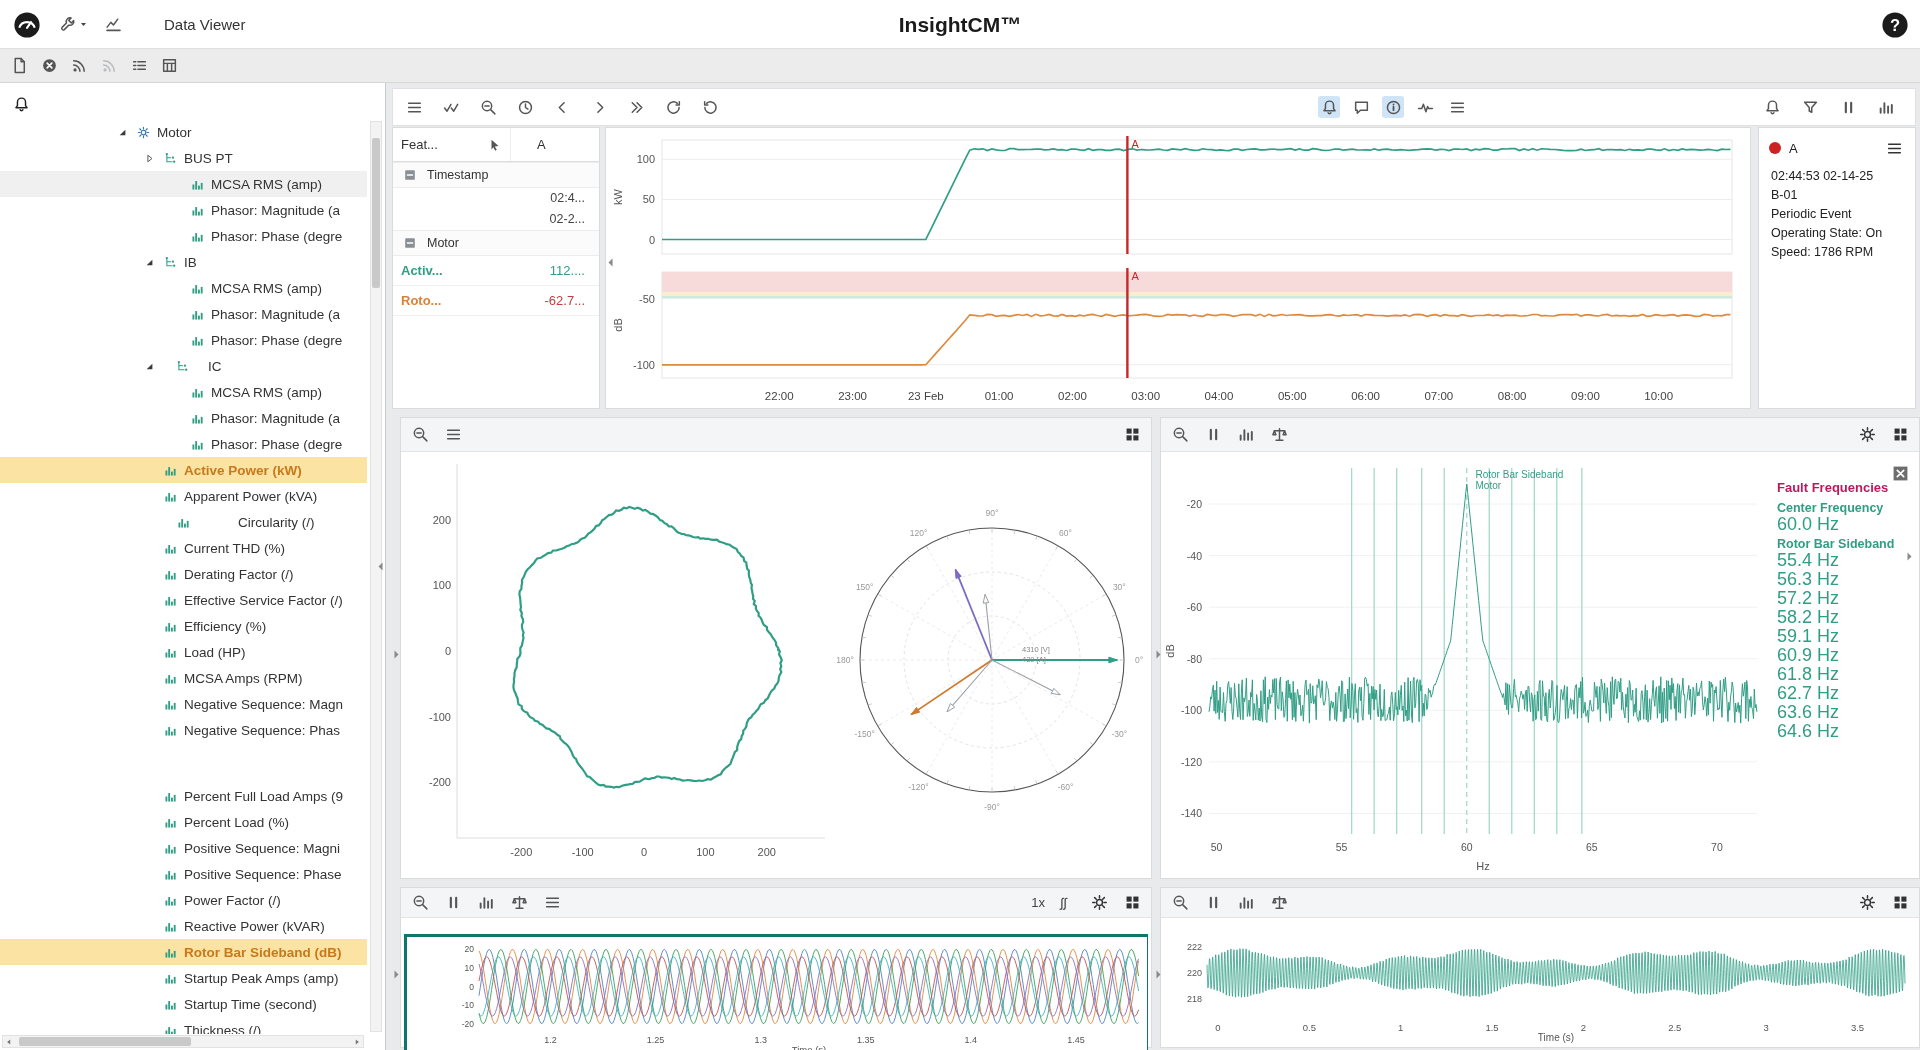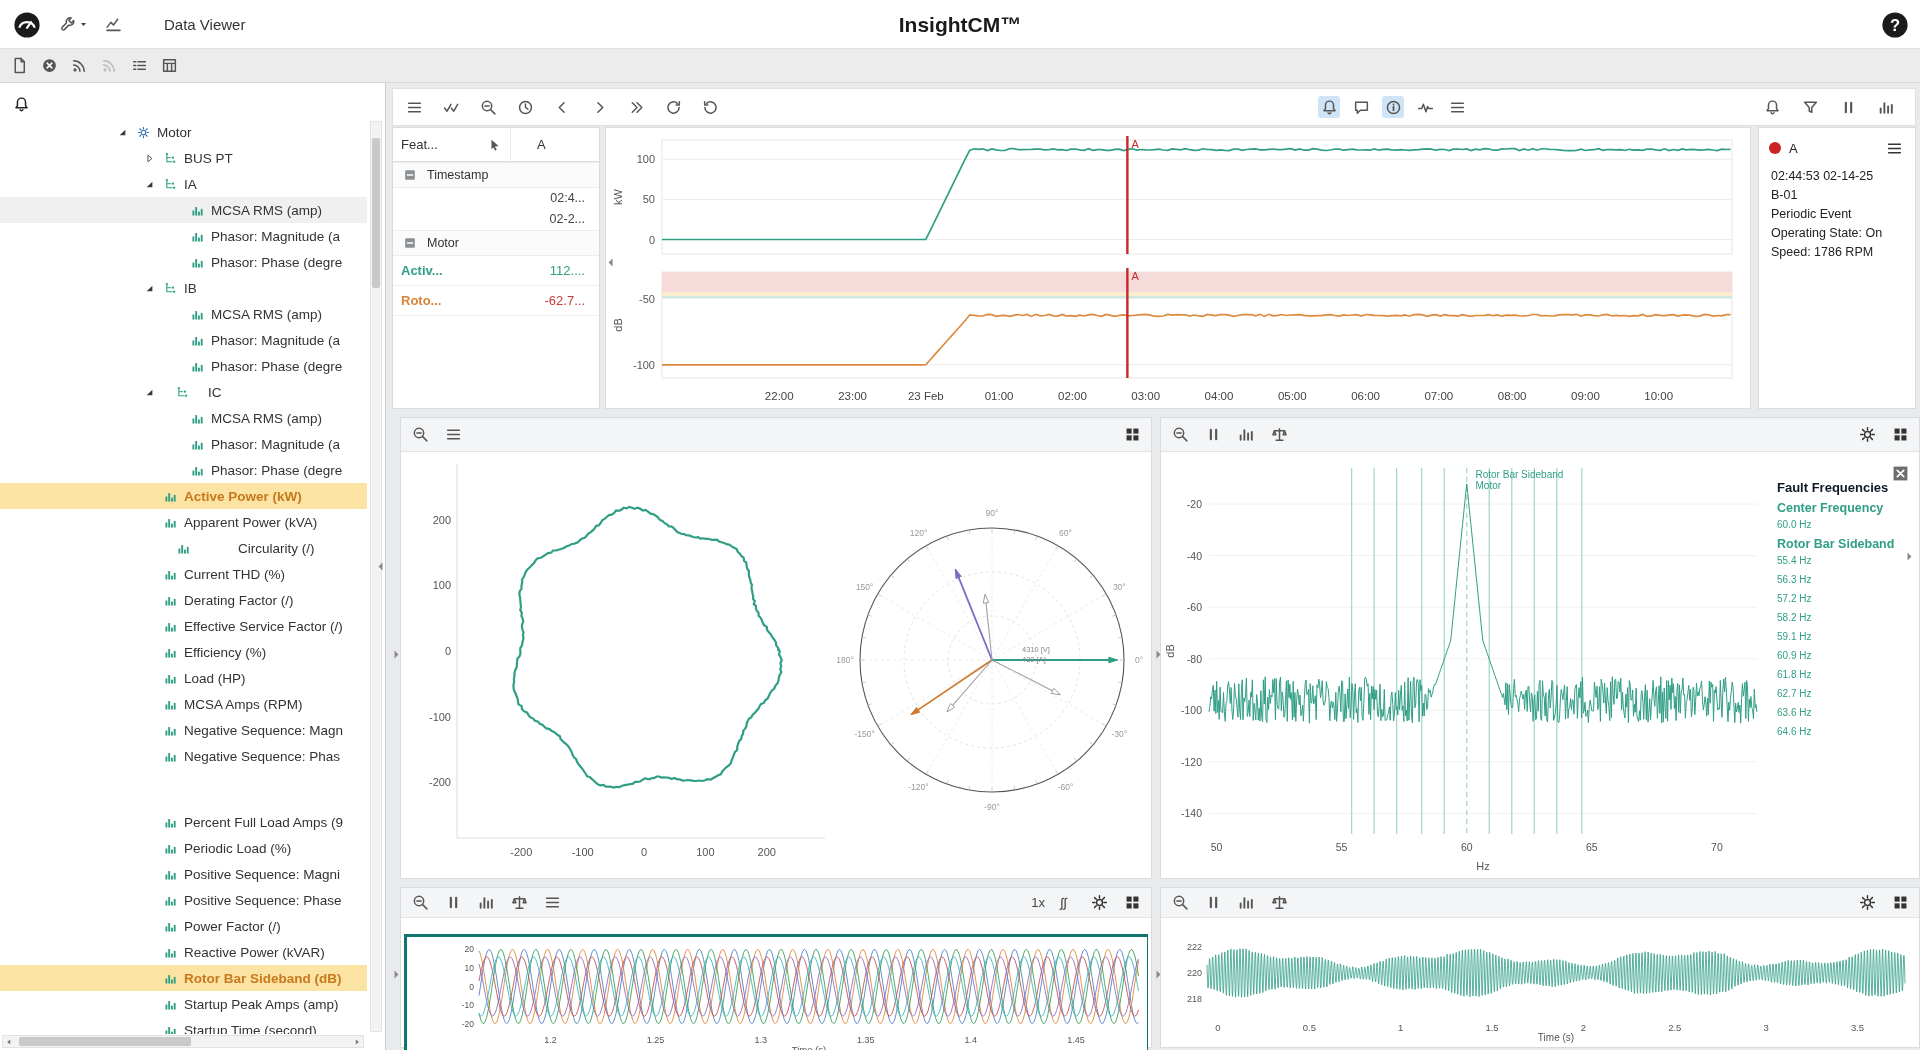--- a/index.html
+++ b/index.html
@@ -77,23 +77,23 @@
 .bad{color:#c83c3c}
 
 .ev-head{display:flex;align-items:center;gap:8px;padding:9px 10px 4px 10px}
 .dot{width:12px;height:12px;border-radius:50%;background:#cc2222;flex:none}
 .ev-a{font-size:13px;color:#222}
 .ev-lines{padding:4px 8px 0 12px}
 .ev-line{font-size:12.5px;color:#222;line-height:19px;white-space:nowrap}
 
 .fault-panel{position:absolute;right:0;top:0;width:150px;height:424px;background:#fff;padding:28px 4px 0 8px;overflow:hidden}
 .fault-close{position:absolute;top:10px;right:8px}
-.fault-title{font-size:13px;font-weight:bold;color:#0f172a;margin-bottom:6px;white-space:nowrap}
+.fault-title{font-size:13px;font-weight:bold;color:#be185d;margin-bottom:6px;white-space:nowrap}
 .fault-sub{font-size:12.5px;font-weight:bold;color:#2f9e85;margin-top:3px;white-space:nowrap}
-.fault-val{font-size:10px;color:#2f9e85;line-height:19px;white-space:nowrap}
+.fault-val{font-size:18px;color:#2f9e85;line-height:19px;white-space:nowrap}
 
 .wavebox{margin:16px 3px;height:127px;border:3px solid #0f766e;background:#a21caf}
 .zoom-label{font-size:13px;color:#444;margin-right:6px;cursor:pointer}
 
 .chev{position:absolute;width:13px;height:13px;display:inline-flex;z-index:4;cursor:pointer}
 .chev svg{width:13px;height:13px}
 </style>
 </head>
 <body>
 
@@ -207,38 +207,80 @@
             <svg viewBox="0 0 16 16" fill="none" stroke="currentColor" stroke-width="1.3">
               <path d="M3.5 2.5v9.5h7"></path>
               <path d="M3.5 7h5"></path>
               <circle cx="11" cy="7" r="1.4" fill="currentColor" stroke="none"></circle>
               <circle cx="12.5" cy="12" r="1.4" fill="currentColor" stroke="none"></circle>
               <circle cx="3.5" cy="2.5" r="1.4" fill="currentColor" stroke="none"></circle>
             </svg>
           </span>
           <span class="tlabel" data-name="tree-item-label">BUS PT</span>
         </div>
+        <div class="tree-row rowhl" data-name="tree-item" style="padding-left: 166px;">
+          <span class="tw" data-name="expander-spacer"></span>
+          <span class="tw tree-ic" data-name="chartbars-icon">
+            <svg viewBox="0 0 16 16">
+              <g fill="currentColor">
+                <rect x="1.8" y="8" width="2.3" height="6.2"></rect>
+                <rect x="5.2" y="3.8" width="2.3" height="10.4"></rect>
+                <rect x="8.6" y="9.4" width="2.3" height="4.8"></rect>
+                <rect x="12" y="6" width="2.3" height="8.2"></rect>
+              </g>
+            </svg>
+          </span>
+          <span class="tlabel" data-name="tree-item-label">MCSA RMS (amp)</span>
+        </div>
+        <div class="tree-row" data-name="tree-item" style="padding-left: 166px;">
+          <span class="tw" data-name="expander-spacer"></span>
+          <span class="tw tree-ic" data-name="chartbars-icon">
+            <svg viewBox="0 0 16 16">
+              <g fill="currentColor">
+                <rect x="1.8" y="8" width="2.3" height="6.2"></rect>
+                <rect x="5.2" y="3.8" width="2.3" height="10.4"></rect>
+                <rect x="8.6" y="9.4" width="2.3" height="4.8"></rect>
+                <rect x="12" y="6" width="2.3" height="8.2"></rect>
+              </g>
+            </svg>
+          </span>
+          <span class="tlabel" data-name="tree-item-label">Phasor: Magnitude (a</span>
+        </div>
+        <div class="tree-row" data-name="tree-item" style="padding-left: 166px;">
+          <span class="tw" data-name="expander-spacer"></span>
+          <span class="tw tree-ic" data-name="chartbars-icon">
+            <svg viewBox="0 0 16 16">
+              <g fill="currentColor">
+                <rect x="1.8" y="8" width="2.3" height="6.2"></rect>
+                <rect x="5.2" y="3.8" width="2.3" height="10.4"></rect>
+                <rect x="8.6" y="9.4" width="2.3" height="4.8"></rect>
+                <rect x="12" y="6" width="2.3" height="8.2"></rect>
+              </g>
+            </svg>
+          </span>
+          <span class="tlabel" data-name="tree-item-label">Phasor: Phase (degre</span>
+        </div>
         <div class="tree-row" data-name="tree-item" style="padding-left: 139px;">
           <span class="tw" data-name="collapse-arrow-icon">
             <svg viewBox="0 0 16 16">
               <path d="M11.5 4.5v7h-7z" fill="#3a3a3a"></path>
             </svg>
           </span>
           <span class="tw tree-ic" data-name="branch-icon">
             <svg viewBox="0 0 16 16" fill="none" stroke="currentColor" stroke-width="1.3">
               <path d="M3.5 2.5v9.5h7"></path>
               <path d="M3.5 7h5"></path>
               <circle cx="11" cy="7" r="1.4" fill="currentColor" stroke="none"></circle>
               <circle cx="12.5" cy="12" r="1.4" fill="currentColor" stroke="none"></circle>
               <circle cx="3.5" cy="2.5" r="1.4" fill="currentColor" stroke="none"></circle>
             </svg>
           </span>
-          <span class="tlabel" data-name="tree-item-label">IA</span>
-        </div>
-        <div class="tree-row rowhl" data-name="tree-item" style="padding-left: 166px;">
+          <span class="tlabel" data-name="tree-item-label">IB</span>
+        </div>
+        <div class="tree-row" data-name="tree-item" style="padding-left: 166px;">
           <span class="tw" data-name="expander-spacer"></span>
           <span class="tw tree-ic" data-name="chartbars-icon">
             <svg viewBox="0 0 16 16">
               <g fill="currentColor">
                 <rect x="1.8" y="8" width="2.3" height="6.2"></rect>
                 <rect x="5.2" y="3.8" width="2.3" height="10.4"></rect>
                 <rect x="8.6" y="9.4" width="2.3" height="4.8"></rect>
                 <rect x="12" y="6" width="2.3" height="8.2"></rect>
               </g>
             </svg>
@@ -266,36 +308,36 @@
               <g fill="currentColor">
                 <rect x="1.8" y="8" width="2.3" height="6.2"></rect>
                 <rect x="5.2" y="3.8" width="2.3" height="10.4"></rect>
                 <rect x="8.6" y="9.4" width="2.3" height="4.8"></rect>
                 <rect x="12" y="6" width="2.3" height="8.2"></rect>
               </g>
             </svg>
           </span>
           <span class="tlabel" data-name="tree-item-label">Phasor: Phase (degre</span>
         </div>
-        <div class="tree-row" data-name="tree-item" style="padding-left: 139px;">
+        <div class="tree-row" data-name="tree-item" style="padding-left: 139px; gap: 12px;">
           <span class="tw" data-name="collapse-arrow-icon">
             <svg viewBox="0 0 16 16">
               <path d="M11.5 4.5v7h-7z" fill="#3a3a3a"></path>
             </svg>
           </span>
           <span class="tw tree-ic" data-name="branch-icon">
             <svg viewBox="0 0 16 16" fill="none" stroke="currentColor" stroke-width="1.3">
               <path d="M3.5 2.5v9.5h7"></path>
               <path d="M3.5 7h5"></path>
               <circle cx="11" cy="7" r="1.4" fill="currentColor" stroke="none"></circle>
               <circle cx="12.5" cy="12" r="1.4" fill="currentColor" stroke="none"></circle>
               <circle cx="3.5" cy="2.5" r="1.4" fill="currentColor" stroke="none"></circle>
             </svg>
           </span>
-          <span class="tlabel" data-name="tree-item-label">IB</span>
+          <span class="tlabel" data-name="tree-item-label">IC</span>
         </div>
         <div class="tree-row" data-name="tree-item" style="padding-left: 166px;">
           <span class="tw" data-name="expander-spacer"></span>
           <span class="tw tree-ic" data-name="chartbars-icon">
             <svg viewBox="0 0 16 16">
               <g fill="currentColor">
                 <rect x="1.8" y="8" width="2.3" height="6.2"></rect>
                 <rect x="5.2" y="3.8" width="2.3" height="10.4"></rect>
                 <rect x="8.6" y="9.4" width="2.3" height="4.8"></rect>
                 <rect x="12" y="6" width="2.3" height="8.2"></rect>
@@ -325,79 +367,20 @@
               <g fill="currentColor">
                 <rect x="1.8" y="8" width="2.3" height="6.2"></rect>
                 <rect x="5.2" y="3.8" width="2.3" height="10.4"></rect>
                 <rect x="8.6" y="9.4" width="2.3" height="4.8"></rect>
                 <rect x="12" y="6" width="2.3" height="8.2"></rect>
               </g>
             </svg>
           </span>
           <span class="tlabel" data-name="tree-item-label">Phasor: Phase (degre</span>
         </div>
-        <div class="tree-row" data-name="tree-item" style="padding-left: 139px; gap: 12px;">
-          <span class="tw" data-name="collapse-arrow-icon">
-            <svg viewBox="0 0 16 16">
-              <path d="M11.5 4.5v7h-7z" fill="#3a3a3a"></path>
-            </svg>
-          </span>
-          <span class="tw tree-ic" data-name="branch-icon">
-            <svg viewBox="0 0 16 16" fill="none" stroke="currentColor" stroke-width="1.3">
-              <path d="M3.5 2.5v9.5h7"></path>
-              <path d="M3.5 7h5"></path>
-              <circle cx="11" cy="7" r="1.4" fill="currentColor" stroke="none"></circle>
-              <circle cx="12.5" cy="12" r="1.4" fill="currentColor" stroke="none"></circle>
-              <circle cx="3.5" cy="2.5" r="1.4" fill="currentColor" stroke="none"></circle>
-            </svg>
-          </span>
-          <span class="tlabel" data-name="tree-item-label">IC</span>
-        </div>
-        <div class="tree-row" data-name="tree-item" style="padding-left: 166px;">
-          <span class="tw" data-name="expander-spacer"></span>
-          <span class="tw tree-ic" data-name="chartbars-icon">
-            <svg viewBox="0 0 16 16">
-              <g fill="currentColor">
-                <rect x="1.8" y="8" width="2.3" height="6.2"></rect>
-                <rect x="5.2" y="3.8" width="2.3" height="10.4"></rect>
-                <rect x="8.6" y="9.4" width="2.3" height="4.8"></rect>
-                <rect x="12" y="6" width="2.3" height="8.2"></rect>
-              </g>
-            </svg>
-          </span>
-          <span class="tlabel" data-name="tree-item-label">MCSA RMS (amp)</span>
-        </div>
-        <div class="tree-row" data-name="tree-item" style="padding-left: 166px;">
-          <span class="tw" data-name="expander-spacer"></span>
-          <span class="tw tree-ic" data-name="chartbars-icon">
-            <svg viewBox="0 0 16 16">
-              <g fill="currentColor">
-                <rect x="1.8" y="8" width="2.3" height="6.2"></rect>
-                <rect x="5.2" y="3.8" width="2.3" height="10.4"></rect>
-                <rect x="8.6" y="9.4" width="2.3" height="4.8"></rect>
-                <rect x="12" y="6" width="2.3" height="8.2"></rect>
-              </g>
-            </svg>
-          </span>
-          <span class="tlabel" data-name="tree-item-label">Phasor: Magnitude (a</span>
-        </div>
-        <div class="tree-row" data-name="tree-item" style="padding-left: 166px;">
-          <span class="tw" data-name="expander-spacer"></span>
-          <span class="tw tree-ic" data-name="chartbars-icon">
-            <svg viewBox="0 0 16 16">
-              <g fill="currentColor">
-                <rect x="1.8" y="8" width="2.3" height="6.2"></rect>
-                <rect x="5.2" y="3.8" width="2.3" height="10.4"></rect>
-                <rect x="8.6" y="9.4" width="2.3" height="4.8"></rect>
-                <rect x="12" y="6" width="2.3" height="8.2"></rect>
-              </g>
-            </svg>
-          </span>
-          <span class="tlabel" data-name="tree-item-label">Phasor: Phase (degre</span>
-        </div>
         <div class="tree-row sel" data-name="tree-item" style="padding-left: 139px;">
           <span class="tw" data-name="expander-spacer"></span>
           <span class="tw tree-ic" data-name="chartbars-icon">
             <svg viewBox="0 0 16 16">
               <g fill="currentColor">
                 <rect x="1.8" y="8" width="2.3" height="6.2"></rect>
                 <rect x="5.2" y="3.8" width="2.3" height="10.4"></rect>
                 <rect x="8.6" y="9.4" width="2.3" height="4.8"></rect>
                 <rect x="12" y="6" width="2.3" height="8.2"></rect>
               </g>
@@ -564,21 +547,21 @@
           <span class="tw tree-ic" data-name="chartbars-icon">
             <svg viewBox="0 0 16 16">
               <g fill="currentColor">
                 <rect x="1.8" y="8" width="2.3" height="6.2"></rect>
                 <rect x="5.2" y="3.8" width="2.3" height="10.4"></rect>
                 <rect x="8.6" y="9.4" width="2.3" height="4.8"></rect>
                 <rect x="12" y="6" width="2.3" height="8.2"></rect>
               </g>
             </svg>
           </span>
-          <span class="tlabel" data-name="tree-item-label">Periodic Load (%)</span>
+          <span class="tlabel" data-name="tree-item-label">Percent Load (%)</span>
         </div>
         <div class="tree-row" data-name="tree-item" style="padding-left: 139px;">
           <span class="tw" data-name="expander-spacer"></span>
           <span class="tw tree-ic" data-name="chartbars-icon">
             <svg viewBox="0 0 16 16">
               <g fill="currentColor">
                 <rect x="1.8" y="8" width="2.3" height="6.2"></rect>
                 <rect x="5.2" y="3.8" width="2.3" height="10.4"></rect>
                 <rect x="8.6" y="9.4" width="2.3" height="4.8"></rect>
                 <rect x="12" y="6" width="2.3" height="8.2"></rect>

